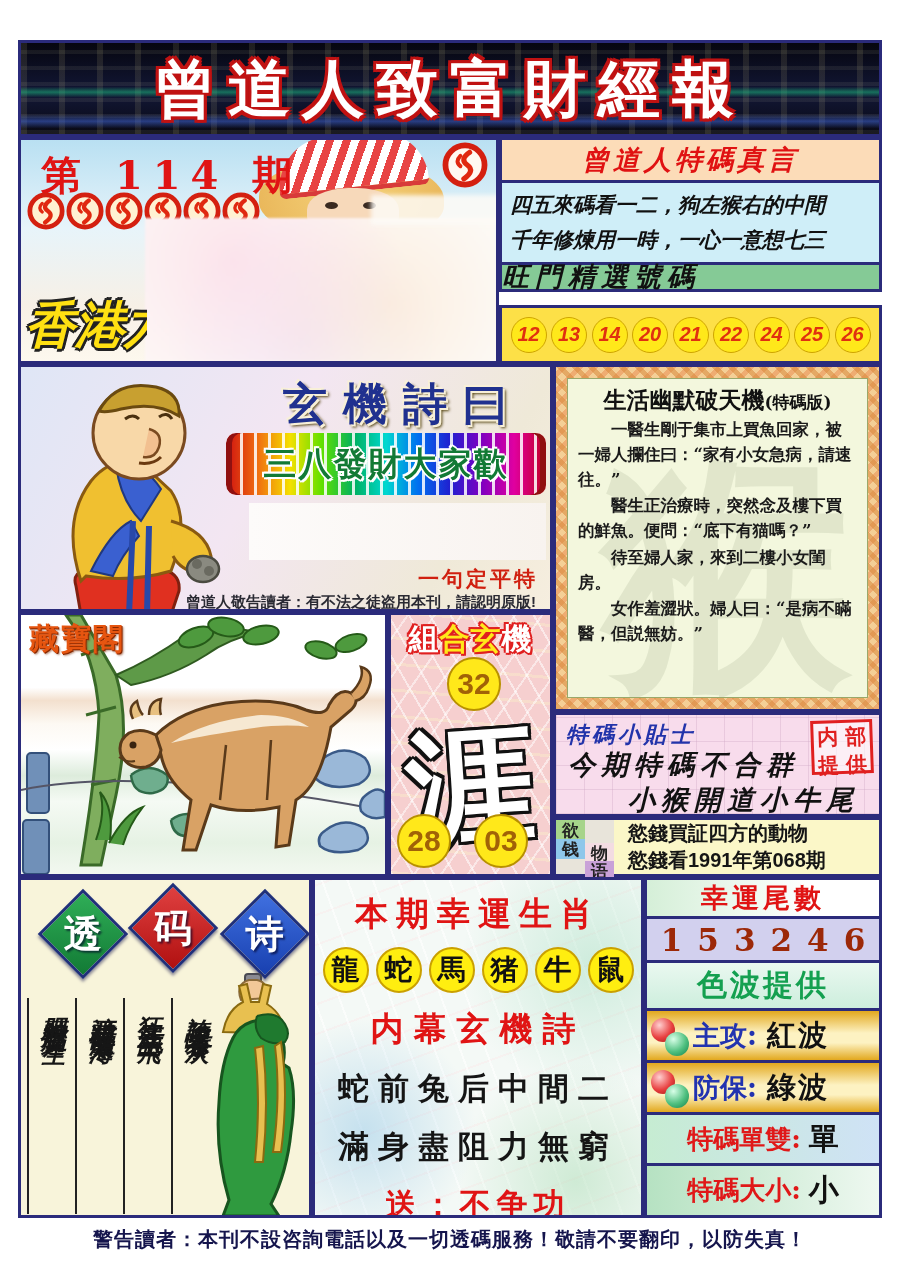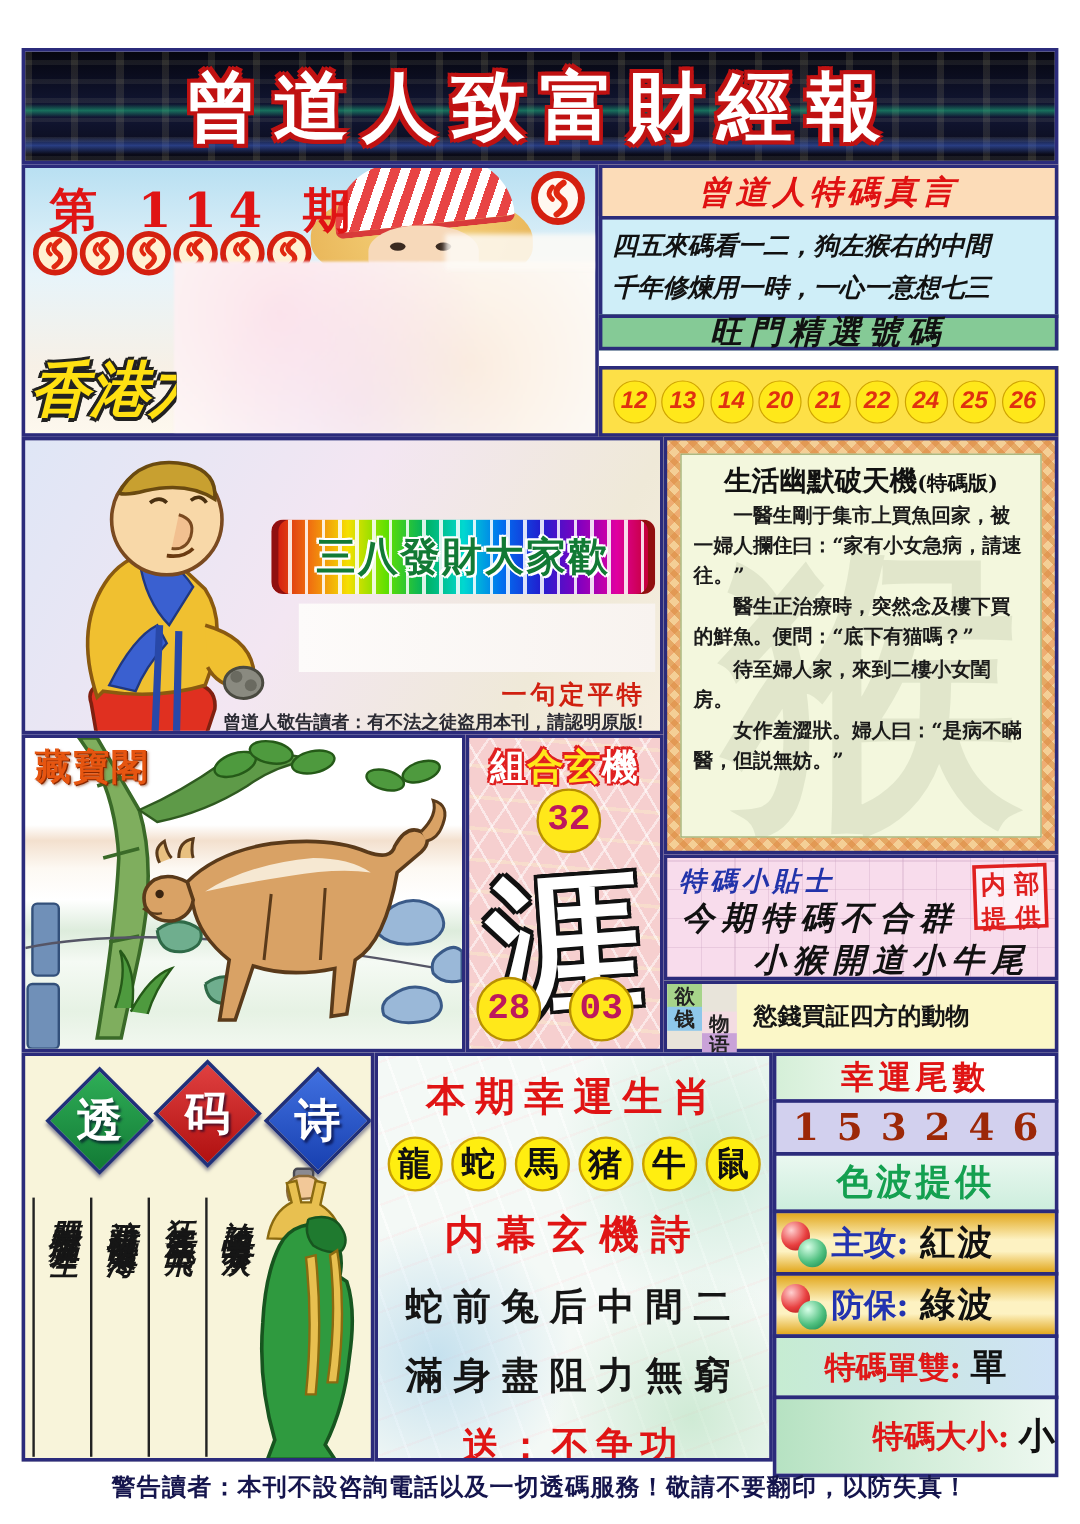--- a/index.html
+++ b/index.html
@@ -51,21 +51,21 @@
     text-shadow:3px 0 #222,-3px 0 #222,0 3px #222,0 -3px #222,2px 2px #222,-2px -2px #222; }
 
   
   .tr-title { left:499px; top:137px; width:383px; height:46px; background:#fcdcb8;
     display:flex; align-items:center; justify-content:center; }
   .tr-title span { color:#e01212; font-weight:bold; font-style:italic; font-size:27px; letter-spacing:4px; }
   .tr-poem { left:499px; top:180px; width:383px; height:85px; background:#cfeef8;
     display:flex; flex-direction:column; justify-content:space-evenly; padding:2px 8px; }
   .tr-poem div { font-weight:bold; font-style:italic; font-size:21px; color:#111; white-space:nowrap; }
   .tr-numtitle { left:499px; top:262px; width:383px; height:30px; background:#85ca96;
-    display:flex; align-items:center; justify-content:center; }
+    display:flex; align-items:center; justify-content:flex-start; }
   .tr-numtitle span { font-weight:bold; font-style:italic; font-size:27px; color:#111; letter-spacing:6px; }
   .tr-nums { left:499px; top:305px; width:383px; height:59px; background:#fde047;
     display:flex; align-items:center; justify-content:space-evenly; padding:0 4px; }
   .numball { width:36px; height:36px; border-radius:50%; background:#ffe81a; border:1px solid #cfa400;
     display:flex; align-items:center; justify-content:center;
     color:#e03010; font-weight:bold; font-style:italic; font-size:20px; }
 
   
   .mystic { left:18px; top:364px; width:535px; height:248px;
     background:linear-gradient(120deg,#dfe6f6,#f3e6f2 45%,#efe9d8 80%,#f6eedf); overflow:hidden; }
@@ -145,21 +145,21 @@
       repeating-linear-gradient(-55deg, rgba(255,255,255,.5) 0 2px, rgba(0,0,0,0) 2px 22px),
       repeating-linear-gradient(5deg, rgba(250,240,200,.4) 0 3px, rgba(0,0,0,0) 3px 26px),
       #f6cfcf; overflow:hidden; }
   .combo-title { position:absolute; top:4px; width:100%; text-align:center; white-space:nowrap; }
   .combo-title span { font-family:"DejaVu Serif", serif; font-weight:bold; font-size:30px;
     letter-spacing:1px;
     text-shadow:2px 0 #e02020,-2px 0 #e02020,0 2px #e02020,0 -2px #e02020,2px 2px #e02020,-2px -2px #e02020; }
   .ct-w { color:#ffffff; } .ct-y { color:#ffe81a; }
   .combo-ball { position:absolute; width:54px; height:54px; border-radius:50%; background:#ffe81a;
     border:2px solid #b89000; display:flex; align-items:center; justify-content:center;
-    font-weight:bold; font-size:30px; color:#be185d; font-family:Liberation Mono, monospace; }
+    font-weight:bold; font-size:30px; color:#a16207; font-family:Liberation Sans, sans-serif; }
   .cb-top { left:56px; top:42px; }
   .cb-bl { left:6px; bottom:6px; }
   .cb-br { right:22px; bottom:6px; }
   .combo-char { position:absolute; top:88px; width:100%; text-align:center;
     font-family:"DejaVu Serif", serif; font-weight:bold; font-size:128px; color:#ffffff; transform:rotate(-4deg);
     text-shadow:3px 0 #111,-3px 0 #111,0 3px #111,0 -3px #111,3px 3px #111,-3px -3px #111,3px -3px #111,-3px 3px #111; }
 
   
   .toucode { left:18px; top:877px; width:294px; height:341px; background:#f8f4da; overflow:hidden; }
   .diamond { position:absolute; width:64px; height:64px; transform:rotate(45deg);
@@ -210,21 +210,21 @@
   .r-gold1 { top:1008px; height:55px; }
   .r-gold2 { top:1060px; height:55px; }
   .gold { background:linear-gradient(180deg,#e2a81e,#fdf2c2 45%,#fdf2c2 65%,#e2a81e); justify-content:flex-start; }
   .balls { position:relative; width:44px; height:40px; margin-left:2px; flex:0 0 auto; }
   .ball { position:absolute; width:24px; height:24px; border-radius:50%; }
   .ball-red { left:2px; top:2px; background:radial-gradient(circle at 35% 30%, #ffd0d0, #e84040 55%, #a01010); }
   .ball-green { left:16px; top:16px; background:radial-gradient(circle at 35% 30%, #d8ffe8, #50c080 55%, #108048); }
   .gold .lbl { color:#2233b0; font-weight:bold; font-size:27px; font-family:"DejaVu Serif", serif; }
   .gold .val { color:#111; font-weight:bold; font-size:29px; margin-left:10px; font-family:"DejaVu Serif", serif; letter-spacing:2px; }
   .r-oddeven { top:1112px; height:54px; background:linear-gradient(90deg,#c6ecd2,#cfe2f6); }
-  .r-size { top:1163px; height:68px; background:linear-gradient(90deg,#b6e2c2,#eef8f0);justify-content:flex-end; }
+  .r-size { top:1163px; height:55px; background:linear-gradient(90deg,#b6e2c2,#eef8f0); }
   .redlbl { color:#e01818; font-weight:bold; font-size:26px; font-family:"DejaVu Serif", serif; }
   .blkval { color:#111; font-weight:bold; font-size:30px; margin-left:8px; font-family:"DejaVu Serif", serif; }
 
   
   .warning { position:absolute; left:0; top:1226px; width:100%; text-align:center;
     color:#15154d; font-weight:bold; font-size:20px; letter-spacing:1px; }
 </style>
 </head>
 <body>
 
@@ -317,20 +317,21 @@
     <path d="M128 58 q14 4 10 18 q-4 12 -16 10" fill="#f2c090" stroke="#7a4a20" stroke-width="2.5"></path>
     <path d="M104 48 q8 -6 14 0" fill="none" stroke="#4a3010" stroke-width="3"></path>
     <path d="M138 46 q8 -6 13 2" fill="none" stroke="#4a3010" stroke-width="3"></path>
     <path d="M118 92 q14 2 22 -6" fill="none" stroke="#6a3a10" stroke-width="3"></path>
     <path d="M150 150 Q185 160 190 185 Q192 200 178 202 Q160 200 152 185" fill="#f0c030" stroke="#8a5a10" stroke-width="3"></path>
     <ellipse cx="182" cy="198" rx="16" ry="13" fill="#8a8a80" stroke="#4a4a40" stroke-width="2.5"></ellipse>
     <circle cx="176" cy="193" r="5" fill="#6a6a60"></circle>
       <circle cx="188" cy="200" r="5" fill="#6a6a60"></circle>
     <path d="M112 150 L108 244 M128 155 L126 244" stroke="#2848a8" stroke-width="6" fill="none"></path>
   </svg>
+  <div class="mystic-title">玄機詩曰</div>
   <div class="rainbow">
     <span>三八發財大家歡</span>
   </div>
   <div class="mystic-wash"></div>
   <div class="mystic-note">一句定平特</div>
   <div class="mystic-notice">曾道人敬告讀者：有不法之徒盗用本刊，請認明原版!</div>
 </div>
 
 <div class="panel story">
   <div class="story-inner">
@@ -359,20 +360,21 @@
 
 <div class="panel proverb">
   <div class="prov-label">
     <span class="lc0">欲</span>
     <span class="lc1">钱</span>
     <span class="lc2">物</span>
     <span class="lc3">语</span>
   </div>
   <div class="prov-text">
     <div>慾錢買証四方的動物</div>
+    <div>慾錢看1991年第068期</div>
   </div>
 </div>
 
 <div class="panel treasure">
   <svg width="364" height="259" viewBox="0 0 364 259" style="position:absolute;left:0;top:0;">
     <path d="M60 0 L95 60 Q110 110 95 180 L80 250 L60 250 Q75 160 78 100 Q75 40 45 0 Z" fill="#7fae5e" stroke="#3a6a28" stroke-width="3"></path>
     <path d="M60 40 L90 30 M65 100 L95 92 M70 170 L95 165" stroke="#3a6a28" stroke-width="3" fill="none"></path>
     <path d="M95 60 Q130 45 165 20 Q200 8 240 18 Q210 22 185 40 Q150 62 110 70 Z" fill="#5e9a48" stroke="#2f5a20" stroke-width="2"></path>
     <g fill="#4e9a3e" stroke="#255a18" stroke-width="2">
       <ellipse cx="175" cy="22" rx="18" ry="9" transform="rotate(-20 175 22)"></ellipse>

